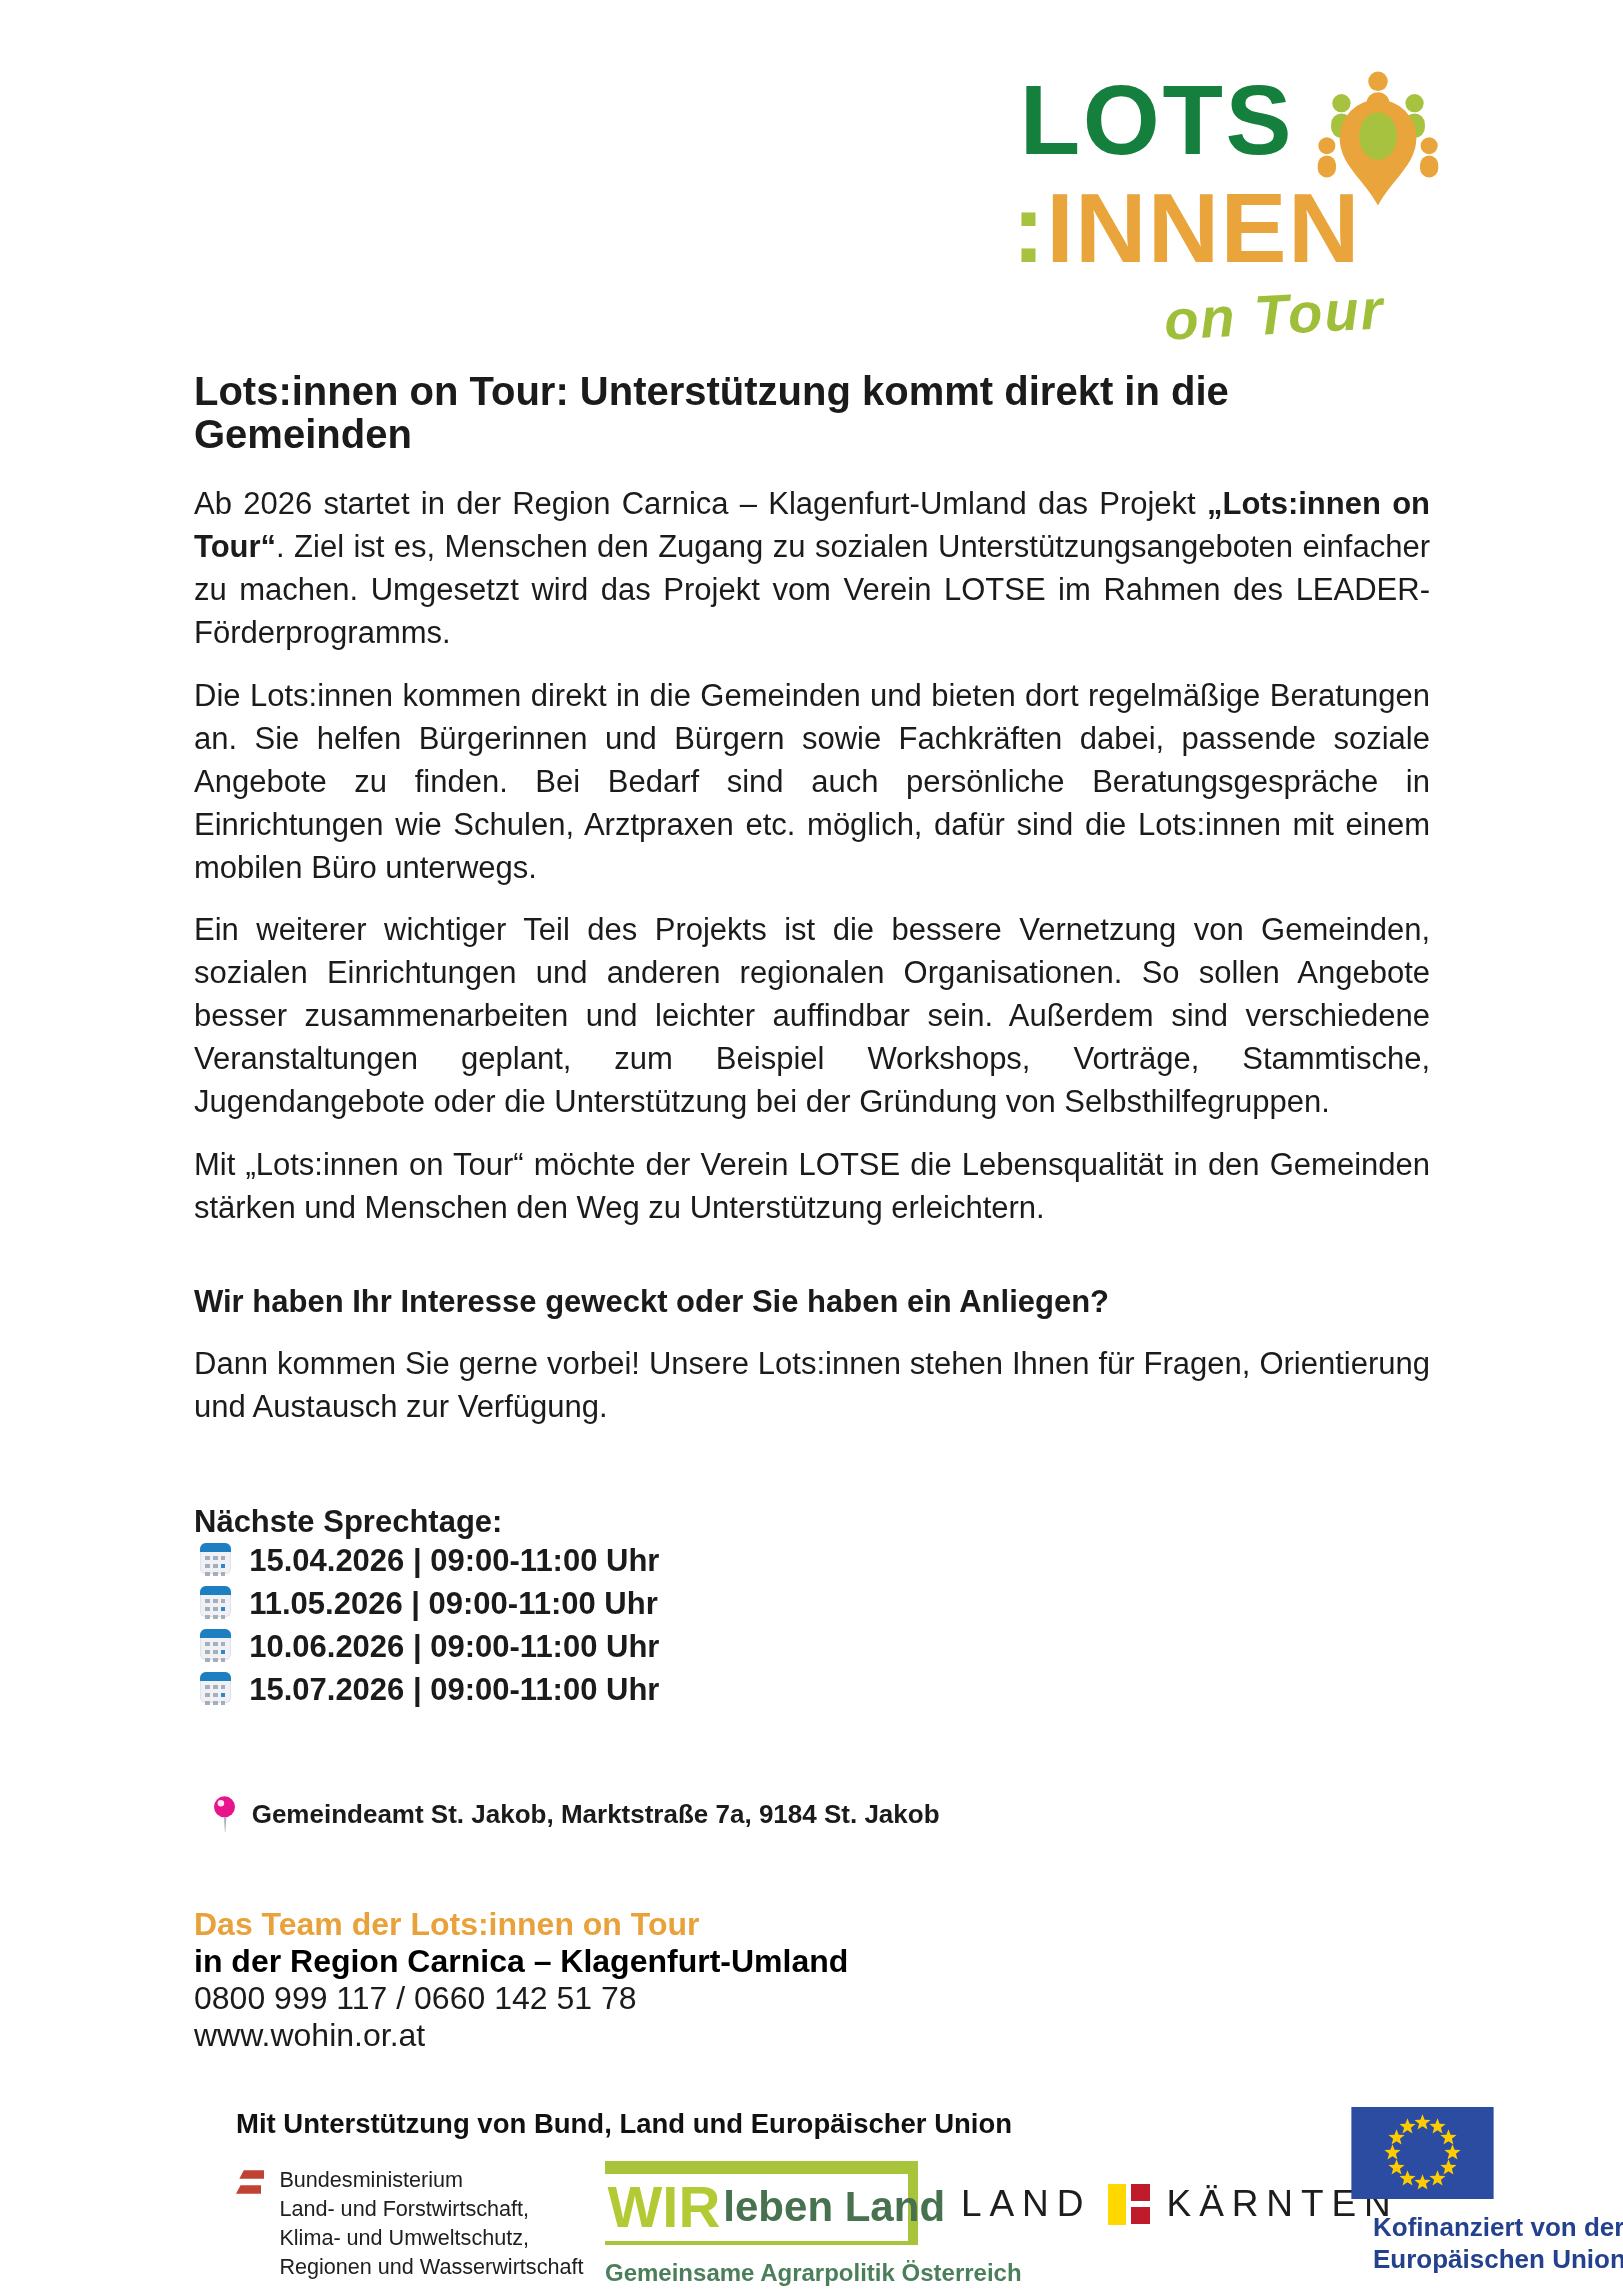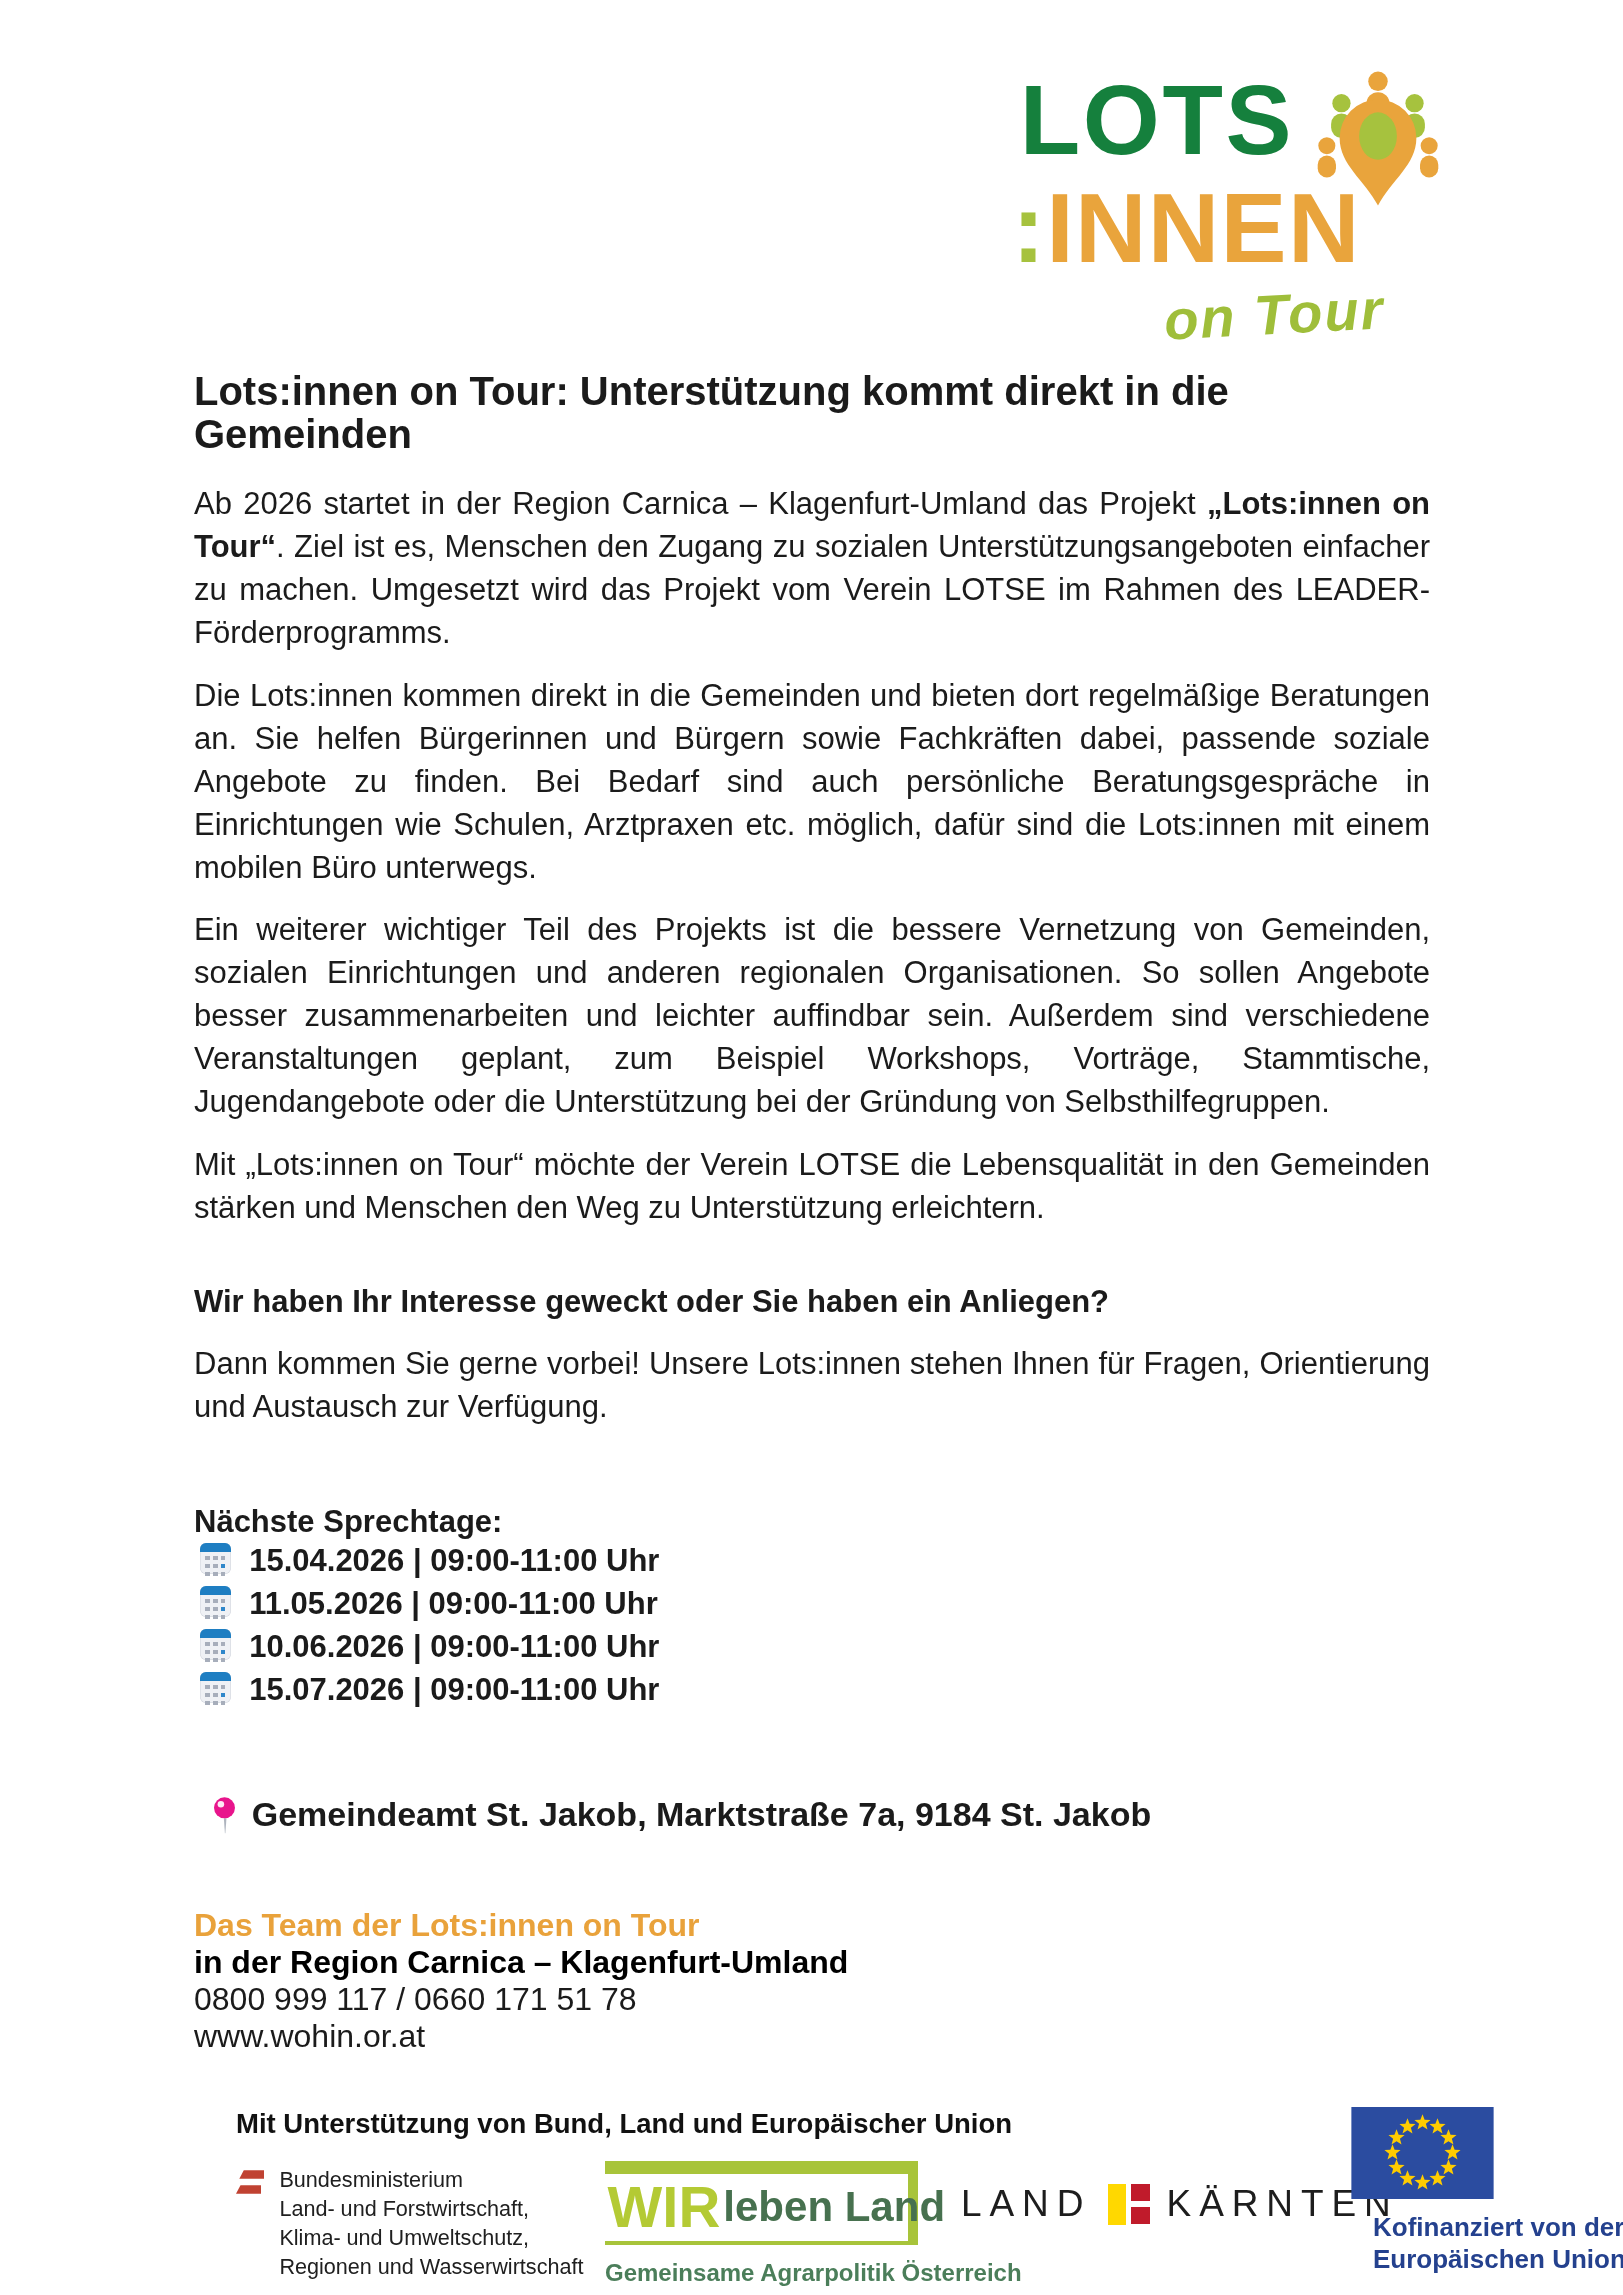--- a/index.html
+++ b/index.html
@@ -34,21 +34,21 @@
   .cal{position:relative;width:31px;height:31px;border-radius:5.9px;background:#EFF1F5;
        box-shadow:inset 0 0 0 0.7px #D8DBE2;flex:0 0 auto;}
   .cal-top{position:absolute;top:0;left:0;right:0;height:8.5px;background:#1E7EC2;
            border-radius:5.9px 5.9px 0 0;}
   .cal-grid{position:absolute;left:5.2px;top:12.4px;display:grid;
             grid-template-columns:repeat(3,4.6px);grid-auto-rows:4.6px;gap:3.3px;}
   .cal-grid i{display:block;background:#A7AEBB;}
   .cal-grid i.acc{background:#2F87CA;}
 
   .location-row{display:flex;align-items:center;gap:13px;margin:80px 0 0 15.7px;
-                font-size:34px;font-weight:700;}
+                font-size:26px;font-weight:700;}
   .pin-svg{flex:0 0 auto;}
 
   .contact{margin-top:73px;font-size:32px;line-height:37px;}
   .contact .team{font-weight:700;}
   .contact .region{font-weight:700;}
 
   
   .footer-title{position:absolute;left:236px;top:2108px;font-size:27.5px;font-weight:700;color:#111;}
 
   .ministry{position:absolute;left:236px;top:2165px;display:flex;gap:14.4px;}
@@ -199,21 +199,21 @@
         <path d="M21,34 L25,34 L23.3,57 L22.6,57 Z" fill="#AEB4BE"></path>
         <circle cx="22" cy="18" r="16" fill="#E8148C"></circle>
         <circle cx="16.5" cy="12.5" r="5" fill="#ffffff" opacity="0.9"></circle>
       </svg>
       <span>Gemeindeamt St. Jakob, Marktstraße 7a, 9184 St. Jakob</span>
     </div>
 
     <div class="contact">
       <div class="team" style="color:#E9A23B;">Das Team der Lots:innen on Tour</div>
       <div class="region" style="color:#000000;">in der Region Carnica – Klagenfurt-Umland</div>
-      <div class="phone">0800 999 117 / 0660 171 51 78</div>
+      <div class="phone">0800 999 117 / 0660 142 51 78</div>
       <div class="web">www.wohin.or.at</div>
     </div>
   </div>
 
   <div class="footer-title">Mit Unterstützung von Bund, Land und Europäischer Union</div>
 
   <div class="ministry">
     <div class="at-flag">
       <div class="bar top"></div>
       <div class="bar bot"></div>

